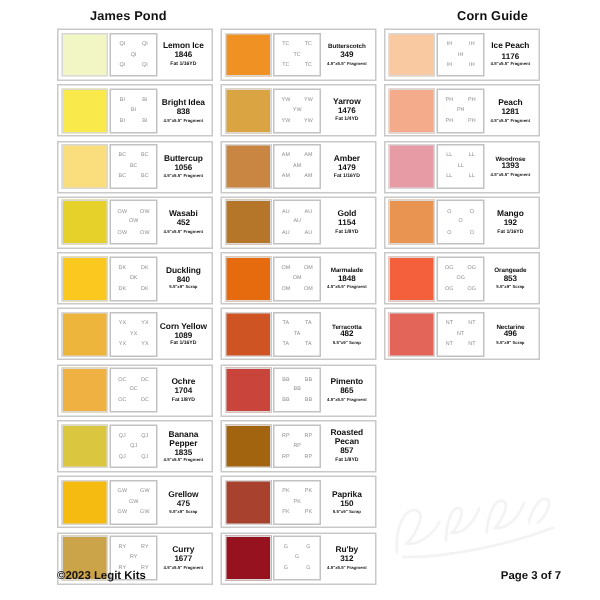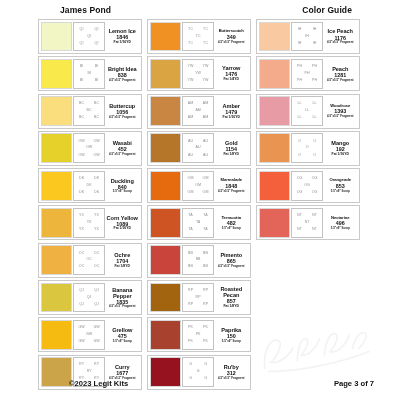--- a/index.html
+++ b/index.html
@@ -165,39 +165,38 @@
     padding: 0 38px 0 38px;
     box-sizing: border-box;
   }
   .footer-left {
     position: absolute;
     left: 38px;
     top: 0;
     font-size: 7.6px;
     font-weight: bold;
     color: #111111;
-    margin-left: 31px;
   }
   .footer-right {
     position: absolute;
     right: 26px;
     top: 0;
     font-size: 7.6px;
     font-weight: bold;
     color: #111111;
   }
 </style>
 </head>
 <body>
 
 <div class="page">
 
   <div class="header">
     <div class="header-title">James Pond</div>
-    <div class="header-guide">Color Guide</div>
+    <div class="header-guide">Corn Guide</div>
   </div>
 
   <div class="columns" id="columns-root">
       <div class="column">
         <div class="card">
           <div class="swatch" style="background: rgb(242, 245, 196);"></div>
           <div class="codegrid">
             <span class="cg">QI</span>
             <span class="cg">QI</span>
             <span class="cg">QI</span>

